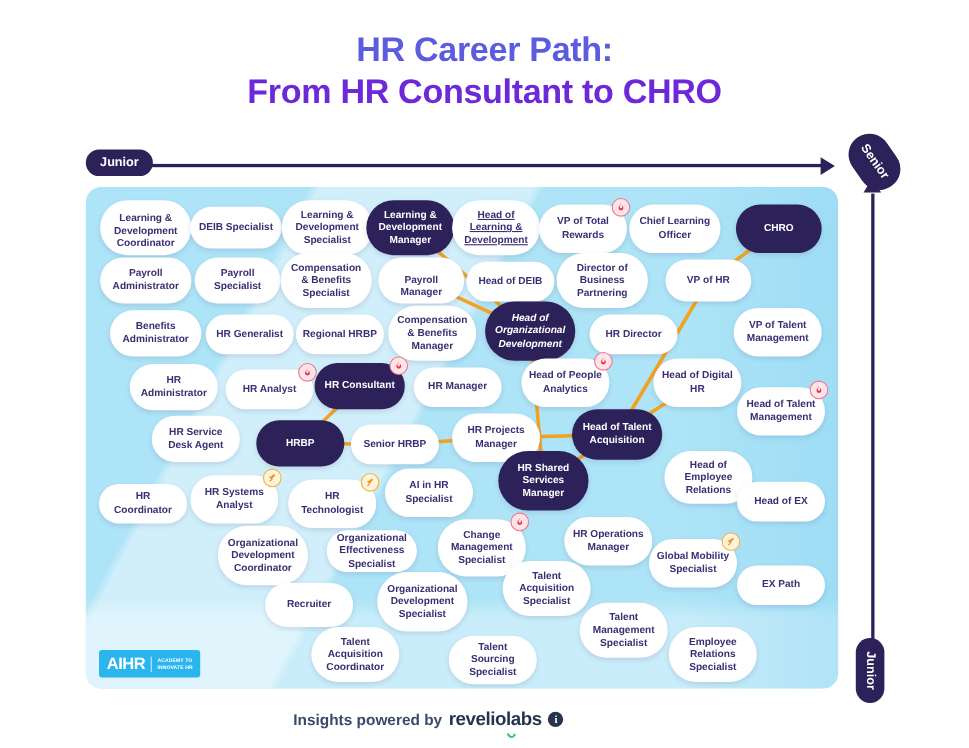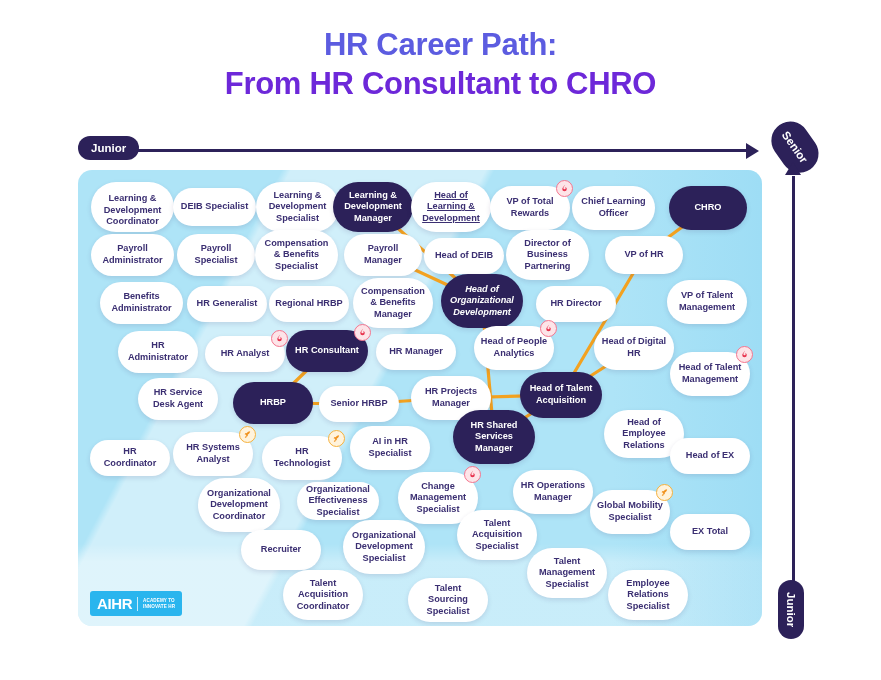--- a/index.html
+++ b/index.html
@@ -258,21 +258,21 @@
         </div>
         <div class="node light" style="left: 13px; top: 64px; width: 83px; height: 42px;">
           <span>Payroll Administrator</span>
         </div>
         <div class="node light" style="left: 99px; top: 64px; width: 78px; height: 42px;">
           <span>Payroll Specialist</span>
         </div>
         <div class="node light" style="left: 177px; top: 60px; width: 83px; height: 50px;">
           <span>Compensation &amp; Benefits Specialist</span>
         </div>
-        <div class="node light" style="left: 266px; top: 64px; width: 78px; height: 42px;">
+        <div class="node light" style="left: 266px; top: 64px; width: 78px; height: 42px; align-items: flex-end;">
           <span>Payroll Manager</span>
         </div>
         <div class="node light" style="left: 346px; top: 68px; width: 80px; height: 36px;">
           <span>Head of DEIB</span>
         </div>
         <div class="node light" style="left: 428px; top: 60px; width: 83px; height: 50px;">
           <span>Director of Business Partnering</span>
         </div>
         <div class="node light" style="left: 527px; top: 66px; width: 78px; height: 38px;">
           <span>VP of HR</span>
@@ -404,21 +404,21 @@
         </div>
         <div class="node light" style="left: 512px; top: 320px; width: 80px; height: 44px;">
           <span>Global Mobility Specialist</span>
         </div>
         <div class="badge rocket" style="left: 578px; top: 314px;">
           <svg viewBox="0 0 24 24" width="9" height="9" fill="currentColor">
             <path d="M19 3c-4 0-7 2-9.5 5.5L7 8 4 11l3 1 .5 1.5L9 15l1 3 3-3-.5-2.5C16 10 19 7 19 3zM6.5 16.5C5.5 17.5 5 21 5 21s3.5-.5 4.5-1.5c.7-.7.7-1.8 0-2.5s-2.3-.7-3 0z"></path>
           </svg>
         </div>
         <div class="node light" style="left: 592px; top: 344px; width: 80px; height: 36px;">
-          <span>EX Total</span>
+          <span>EX Path</span>
         </div>
         <div class="node light" style="left: 163px; top: 360px; width: 80px; height: 40px;">
           <span>Recruiter</span>
         </div>
         <div class="node light" style="left: 265px; top: 350px; width: 82px; height: 54px;">
           <span>Organizational Development Specialist</span>
         </div>
         <div class="node light" style="left: 379px; top: 340px; width: 80px; height: 50px;">
           <span>Talent Acquisition Specialist</span>
         </div>
@@ -439,14 +439,19 @@
     <div class="aihr">
       <div class="aihr-main">AIHR</div>
       <div class="aihr-div"></div>
       <div>
         <div class="aihr-sub">ACADEMY TO</div>
         <div class="aihr-sub">INNOVATE HR</div>
       </div>
     </div>
   </div>
 
+  <div class="footer">
+    <span class="footer-text">Insights powered by</span>
+    <span class="footer-brand"><span>revelio</span><span class="rev-o"><span class="arc"></span></span><span>labs</span></span>
+    <span class="footer-info">i</span>
+  </div>
 
 </div>
 
 </body></html>

